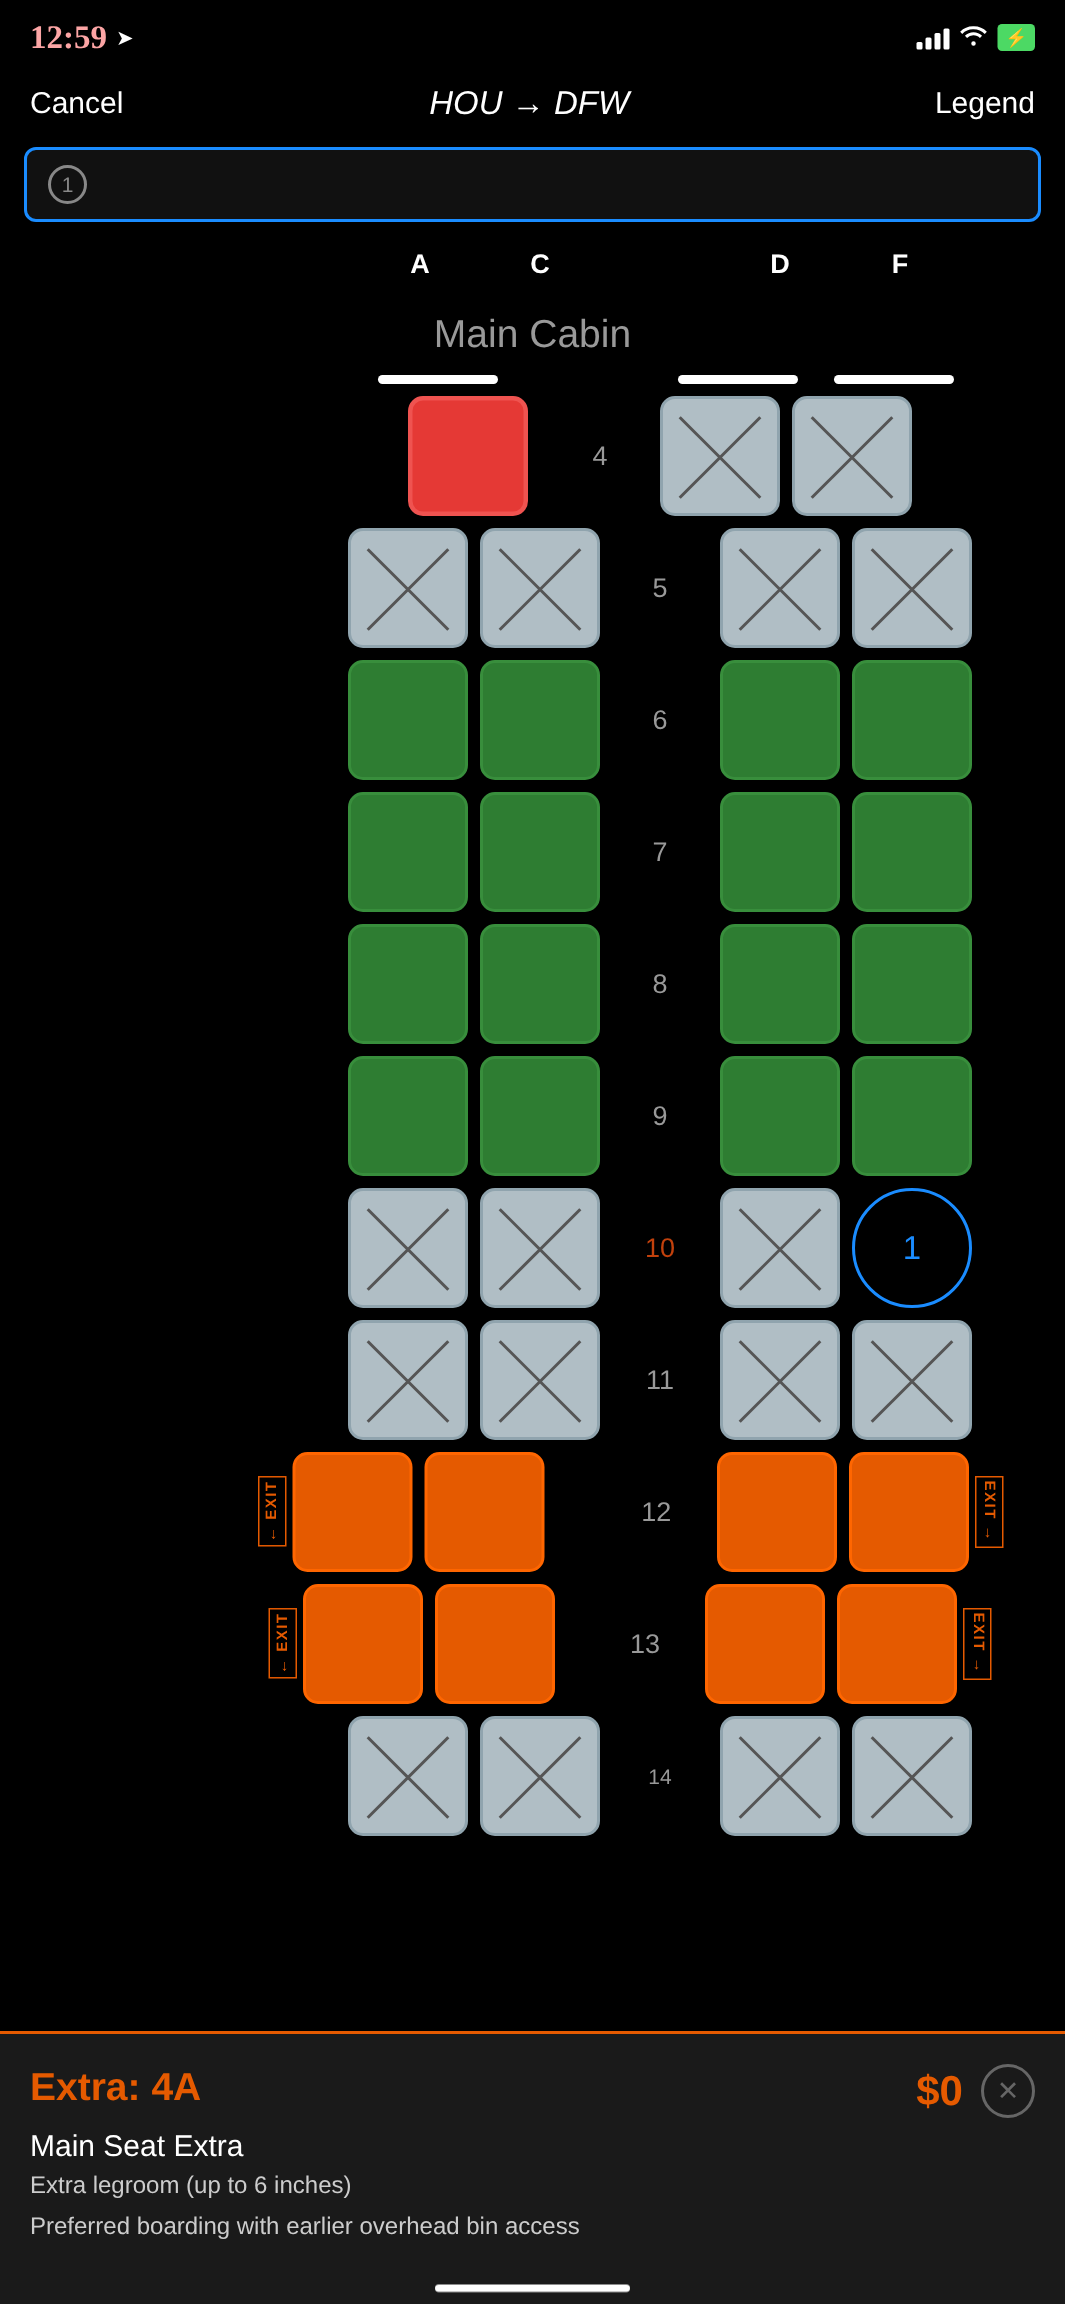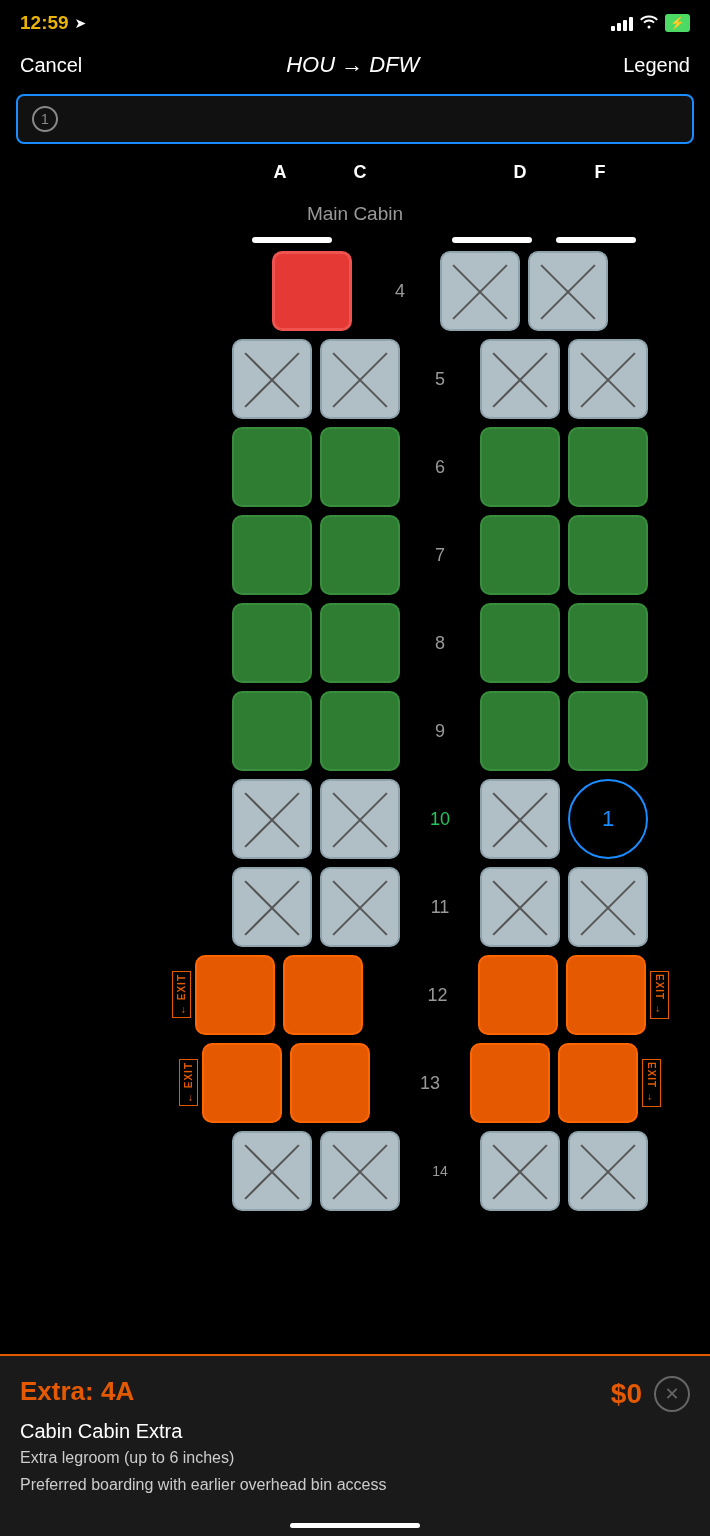--- a/index.html
+++ b/index.html
@@ -16,23 +16,24 @@
 
     
     .status-bar {
       display: flex;
       justify-content: space-between;
       align-items: center;
       padding: 12px 20px 8px;
       background: #000;
     }
     .status-time {
-      font-size: 19px;
+      font-size: 22px;
       font-weight: 600;
-      color: #eab308;
+      color: #fca5a5;
+      font-family: Liberation Serif, serif;
     }
     .status-icons {
       display: flex;
       align-items: center;
       gap: 6px;
     }
     .signal-bars {
       display: flex;
       align-items: flex-end;
       gap: 2px;
@@ -112,21 +113,21 @@
     }
 
     
     .seat-map-area {
       background: #000;
       padding-bottom: 10px;
     }
 
     .section-label {
       text-align: center;
-      font-size: 19px;
+      font-size: 26px;
       color: #999;
       padding: 16px 0 12px;
     }
 
     
     .seat-row {
       display: flex;
       justify-content: center;
       align-items: center;
       margin-bottom: 8px;
@@ -444,21 +445,21 @@
     <div style="width:8px;"></div>
     <div class="seat seat-available-green"></div>
   </div>
 
   <div class="seat-row">
     <div style="width:170px;"></div>
     <div class="seat seat-unavailable"></div>
     <div style="width:8px;"></div>
     <div class="seat seat-unavailable"></div>
     <div style="width:80px; display:flex; align-items:center; justify-content:center;">
-      <span style="color:#22c55e;font-size:18px;">10</span>
+      <span style="color:#c2410c;font-size:18px;">10</span>
     </div>
     <div class="seat seat-unavailable"></div>
     <div style="width:8px;"></div>
     <div class="seat-selected-circle">
       <span>1</span>
     </div>
   </div>
 
   <div class="seat-row">
     <div style="width:170px;"></div>
@@ -522,18 +523,18 @@
 <div class="bottom-panel">
   <div class="bottom-top-row">
     <div class="seat-info-left">
       <div class="seat-id">Extra: 4A</div>
     </div>
     <div class="seat-price-area">
       <div class="seat-price">$0</div>
       <div class="close-btn">✕</div>
     </div>
   </div>
-  <div class="seat-type">Cabin Cabin Extra</div>
+  <div class="seat-type">Main Seat Extra</div>
   <div class="seat-desc">Extra legroom (up to 6 inches)</div>
   <div class="seat-desc">Preferred boarding with earlier overhead bin access</div>
 </div>
 
 <div class="home-indicator"></div>
 
 </body></html>

